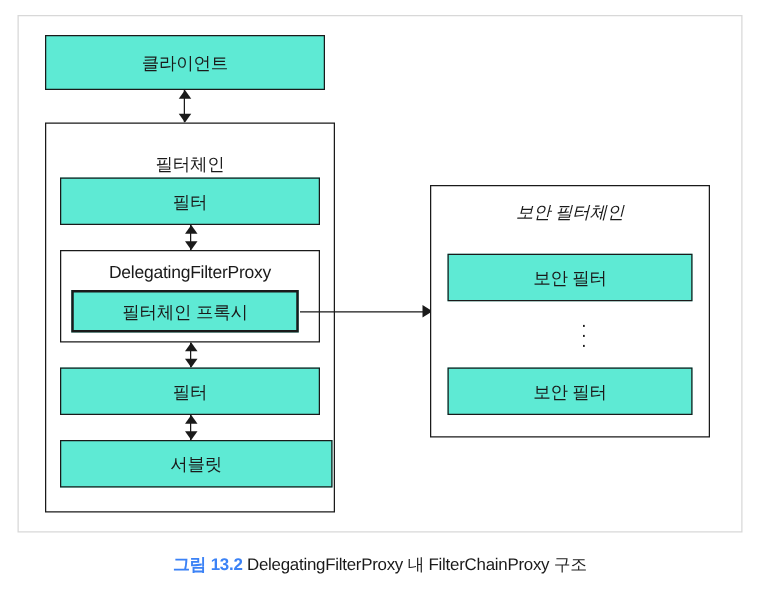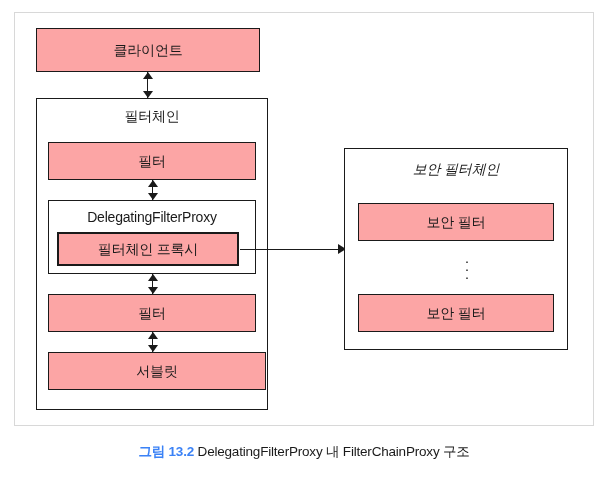--- a/index.html
+++ b/index.html
@@ -18,21 +18,21 @@
   #canvas {
     position: relative;
     width: 608px;
     height: 484px;
   }
 
   
   .box {
     position: absolute;
     box-sizing: border-box;
-    background: #fca5a5;
+    background: #5eead4;
     border: 1px solid #1a1a1a;
     display: flex;
     align-items: center;
     justify-content: center;
     text-align: center;
   }
   .box-label {
     font-size: 14px;
     line-height: 1.2;
     letter-spacing: -0.2px;
@@ -145,21 +145,21 @@
 
   <div class="box" id="client-box" style="left:36px; top:28px; width:224px; height:44px;">
     <span class="box-label">클라이언트</span>
   </div>
 
   <div class="v-line" style="left:147px; top:72px; height:26px;"></div>
   <div class="arrow-up" style="left:143px; top:72px;"></div>
   <div class="arrow-down" style="left:143px; top:91px;"></div>
 
   <div class="container-box" id="filter-chain-box" style="left:36px; top:98px; width:232px; height:312px;">
-    <div class="container-title" style="top:9px;">필터체인</div>
+    <div class="container-title" style="top:24px;">필터체인</div>
   </div>
 
   <div class="box" style="left:48px; top:142px; width:208px; height:38px;">
     <span class="box-label">필터</span>
   </div>
 
   <div class="v-line" style="left:152px; top:180px; height:20px;"></div>
   <div class="arrow-up" style="left:148px; top:180px;"></div>
   <div class="arrow-down" style="left:148px; top:193px;"></div>
 

